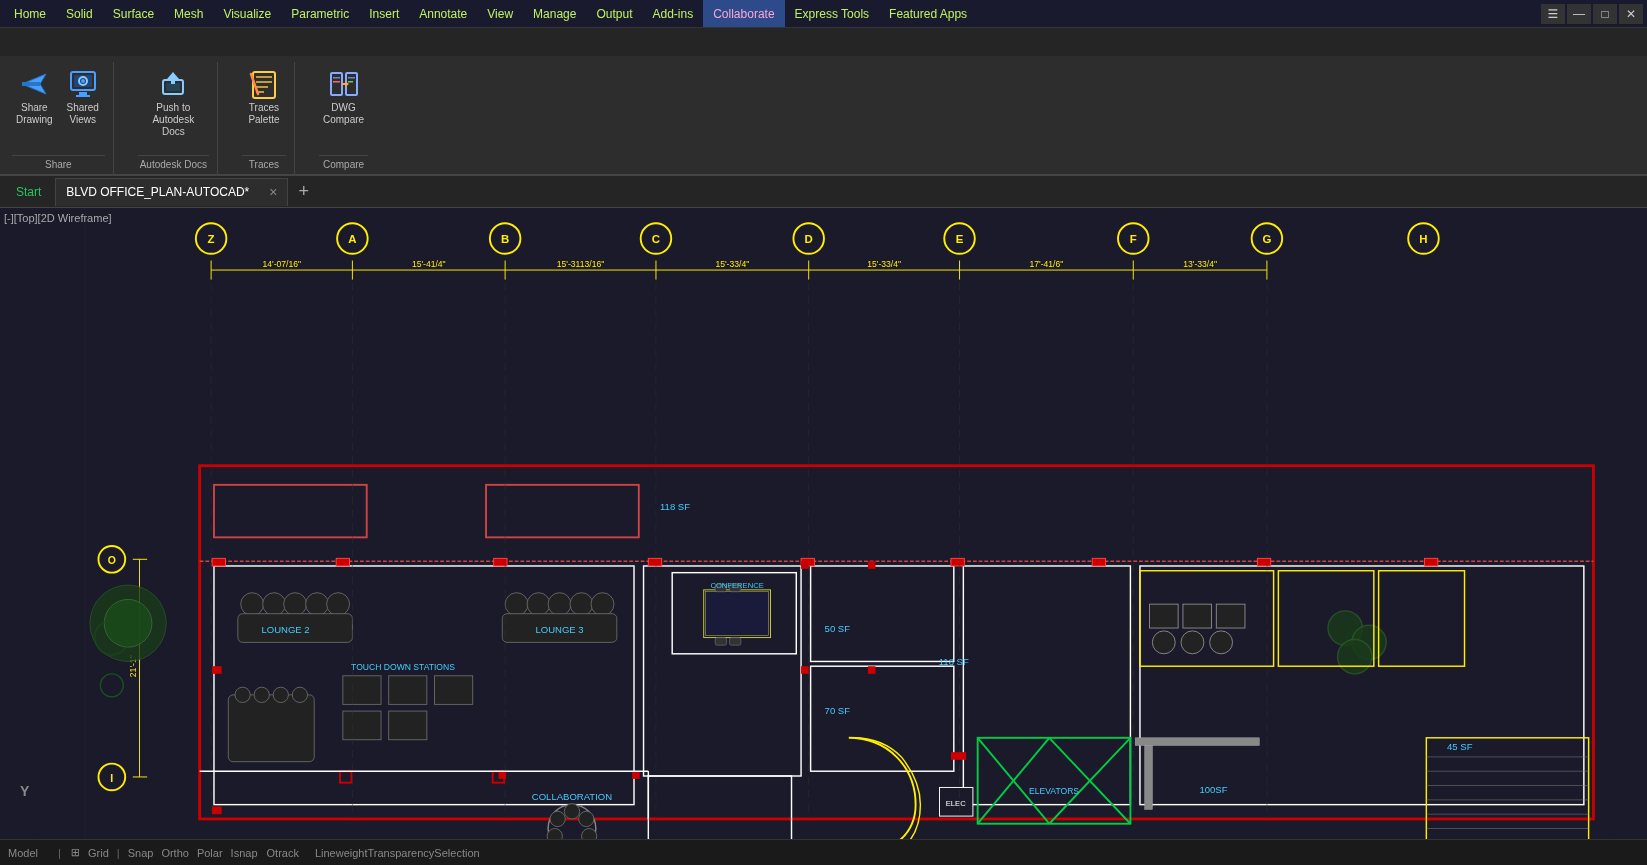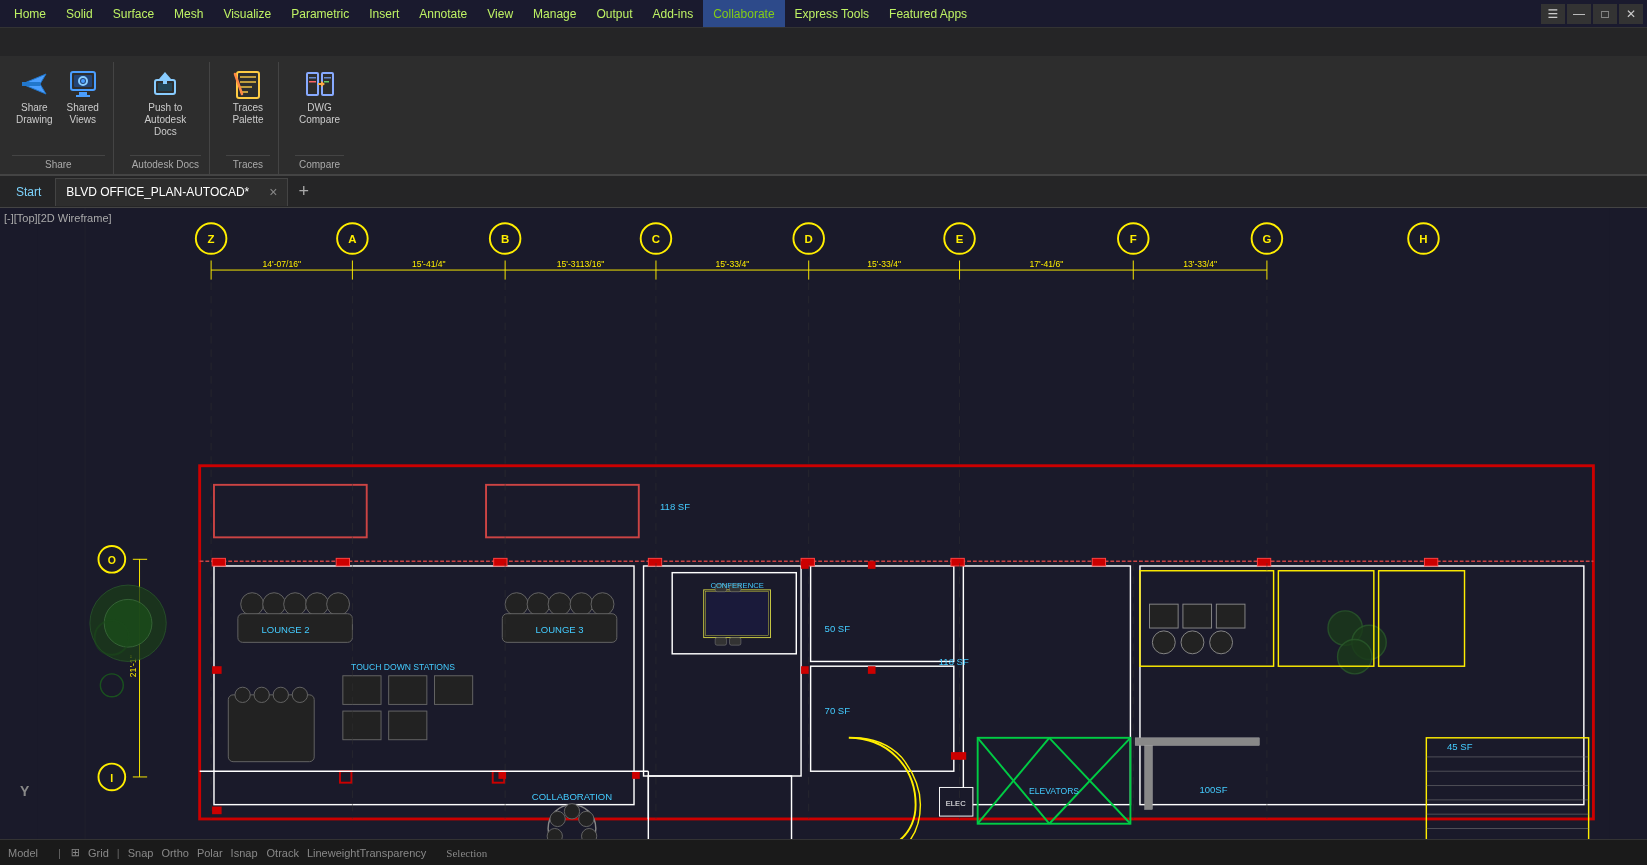--- a/index.html
+++ b/index.html
@@ -17,21 +17,21 @@
     .menu-item {
       color: #bef264;
       font-size: 12px;
       padding: 0 10px;
       height: 100%;
       display: flex;
       align-items: center;
       cursor: pointer;
       white-space: nowrap;
     }
-    .menu-item.active { background: #2d4a8a; color: #84cc16; text-align: right; }
+    .menu-item.active { background: #2d4a8a; color: #f9a8d4; text-align: right; }
 
     
     #ribbon {
       background: #2d2d2d;
       border-bottom: 2px solid #444;
       height: 148px;
       display: flex;
       flex-direction: column;
     }
     #ribbon-tabs {
@@ -39,21 +39,21 @@
       background: #252526;
       height: 28px;
       align-items: flex-end;
       padding-left: 0;
     }
 
     #ribbon-content {
       display: flex;
       flex: 1;
       padding: 6px 4px 0 4px;
-      gap: 8px;
+      gap: 16px;
     }
     .ribbon-group {
       display: flex;
       flex-direction: column;
       align-items: center;
       border-right: 1px solid #444;
       padding: 0 8px 4px 8px;
       min-width: 60px;
     }
     .ribbon-group:last-child { border-right: none; }
@@ -119,21 +119,21 @@
       padding: 0 10px;
       height: 28px;
       border: 1px solid #444;
       border-bottom: none;
       cursor: pointer;
       gap: 20px;
     }
     .doc-tab.active { background: #2d2d2d; color: #ffffff; }
     .doc-tab .tab-close { font-size: 14px; color: #888; cursor: pointer; }
     .start-tab {
-      color: #7dd3fc;
+      color: #22c55e;
       font-size: 12px;
       padding: 0 12px;
       height: 28px;
       display: flex;
       align-items: center;
       cursor: pointer;
     }
     .new-tab-btn {
       color: #aaa;
       font-size: 18px;
@@ -602,16 +602,16 @@
   <span>Model</span>
   <span style="margin-left: 20px; color: #666;">|</span>
   <span style="margin-left: 10px; cursor: pointer;">⊞</span>
   <span style="margin-left: 8px; cursor: pointer;">Grid</span>
   <span style="margin-left: 8px; color: #666;">|</span>
   <span style="margin-left: 8px; cursor: pointer;">Snap</span>
   <span style="margin-left: 8px; cursor: pointer;">Ortho</span>
   <span style="margin-left: 8px; cursor: pointer;">Polar</span>
   <span style="margin-left: 8px; cursor: pointer;">Isnap</span>
   <span style="margin-left: 9px; cursor: pointer;">Otrack</span>
-  <span style="margin-left: 8px; cursor: pointer;">Lineweight</span>
+  <span style="margin-left: 16px; cursor: pointer;">Lineweight</span>
   <span style="cursor: pointer;">Transparency</span>
-  <span style="margin-left: 20px; cursor: pointer; font-family: Liberation Serif, serif;">Selection</span>
+  <span style="margin-left: 0; cursor: pointer;">Selection</span>
 </div>
 
 </body></html>

